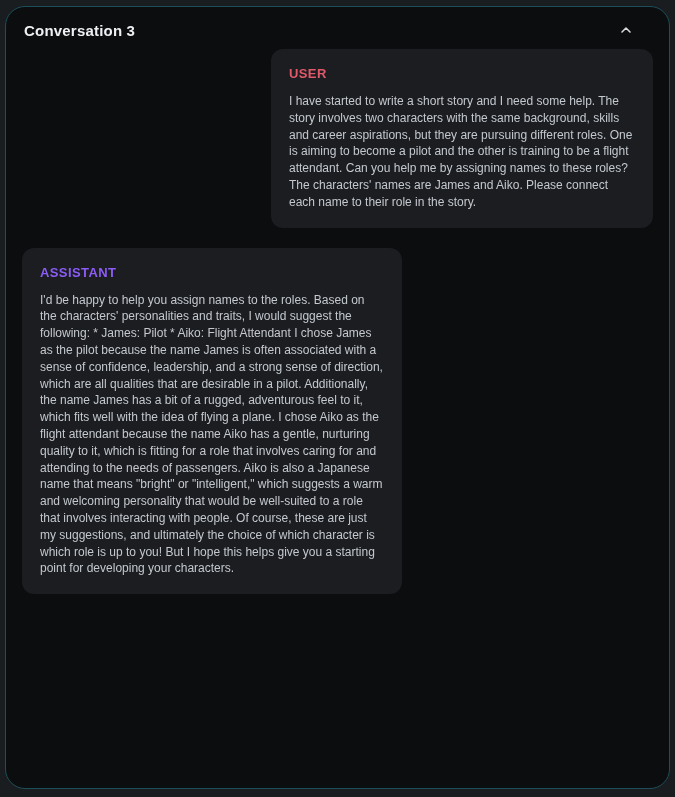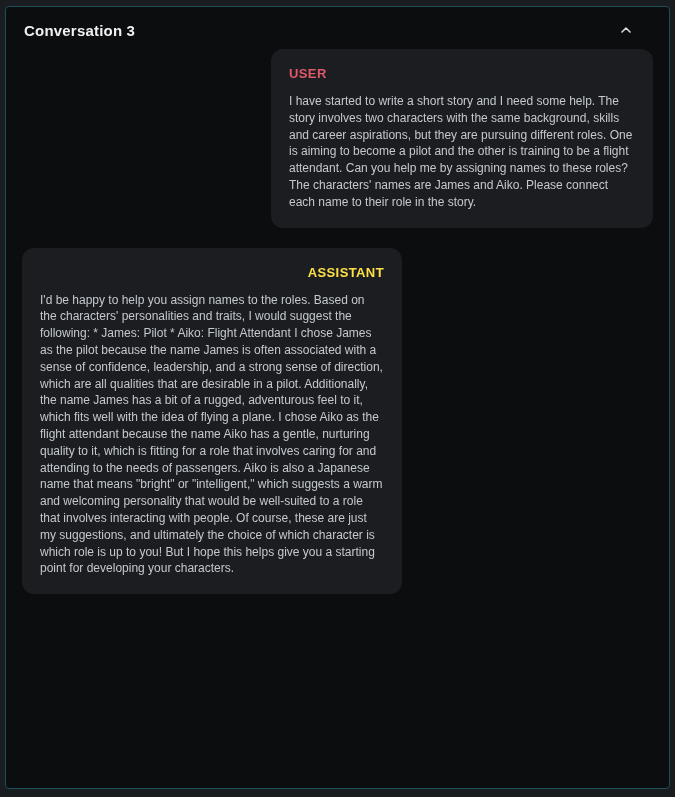--- a/index.html
+++ b/index.html
@@ -21,21 +21,21 @@
     width: 675px;
     height: 797px;
     background: var(--page-bg);
     overflow: hidden;
   }
   .card {
     position: absolute;
     left: 5px; top: 6px; right: 5px; bottom: 8px;
     background: var(--card-bg);
     border: 1.5px solid var(--card-border);
-    border-radius: 4px;
+    border-radius: 20px;
     display: flex;
     flex-direction: column;
     overflow: hidden;
   }
   .card-header {
     display: flex;
     align-items: center;
     justify-content: space-between;
     padding: 14px 20px 8px 18px;
     cursor: pointer;
@@ -101,18 +101,18 @@
         </svg>
       </span>
     </header>
     <div class="messages">
   <article class="message right">
     <div class="message-role" style="color: rgb(226, 89, 106);">USER</div>
     <div class="message-text">I have started to write a short story and I need some help. The story involves two characters with the same background, skills and career aspirations, but they are pursuing different roles. One is aiming to become a pilot and the other is training to be a flight attendant. Can you help me by assigning names to these roles? The characters' names are James and Aiko. Please connect each name to their role in the story.</div>
   </article>
 
   <article class="message left">
-    <div class="message-role" style="color: #fde047; text-align: right;">ASSISTANT</div>
+    <div class="message-role" style="color: #8b5cf6;">ASSISTANT</div>
     <div class="message-text">I'd be happy to help you assign names to the roles. Based on the characters' personalities and traits, I would suggest the following: * James: Pilot * Aiko: Flight Attendant I chose James as the pilot because the name James is often associated with a sense of confidence, leadership, and a strong sense of direction, which are all qualities that are desirable in a pilot. Additionally, the name James has a bit of a rugged, adventurous feel to it, which fits well with the idea of flying a plane. I chose Aiko as the flight attendant because the name Aiko has a gentle, nurturing quality to it, which is fitting for a role that involves caring for and attending to the needs of passengers. Aiko is also a Japanese name that means "bright" or "intelligent," which suggests a warm and welcoming personality that would be well-suited to a role that involves interacting with people. Of course, these are just my suggestions, and ultimately the choice of which character is which role is up to you! But I hope this helps give you a starting point for developing your characters.</div>
   </article>
 </div>
   </section>
 </div>
 
 </body></html>

